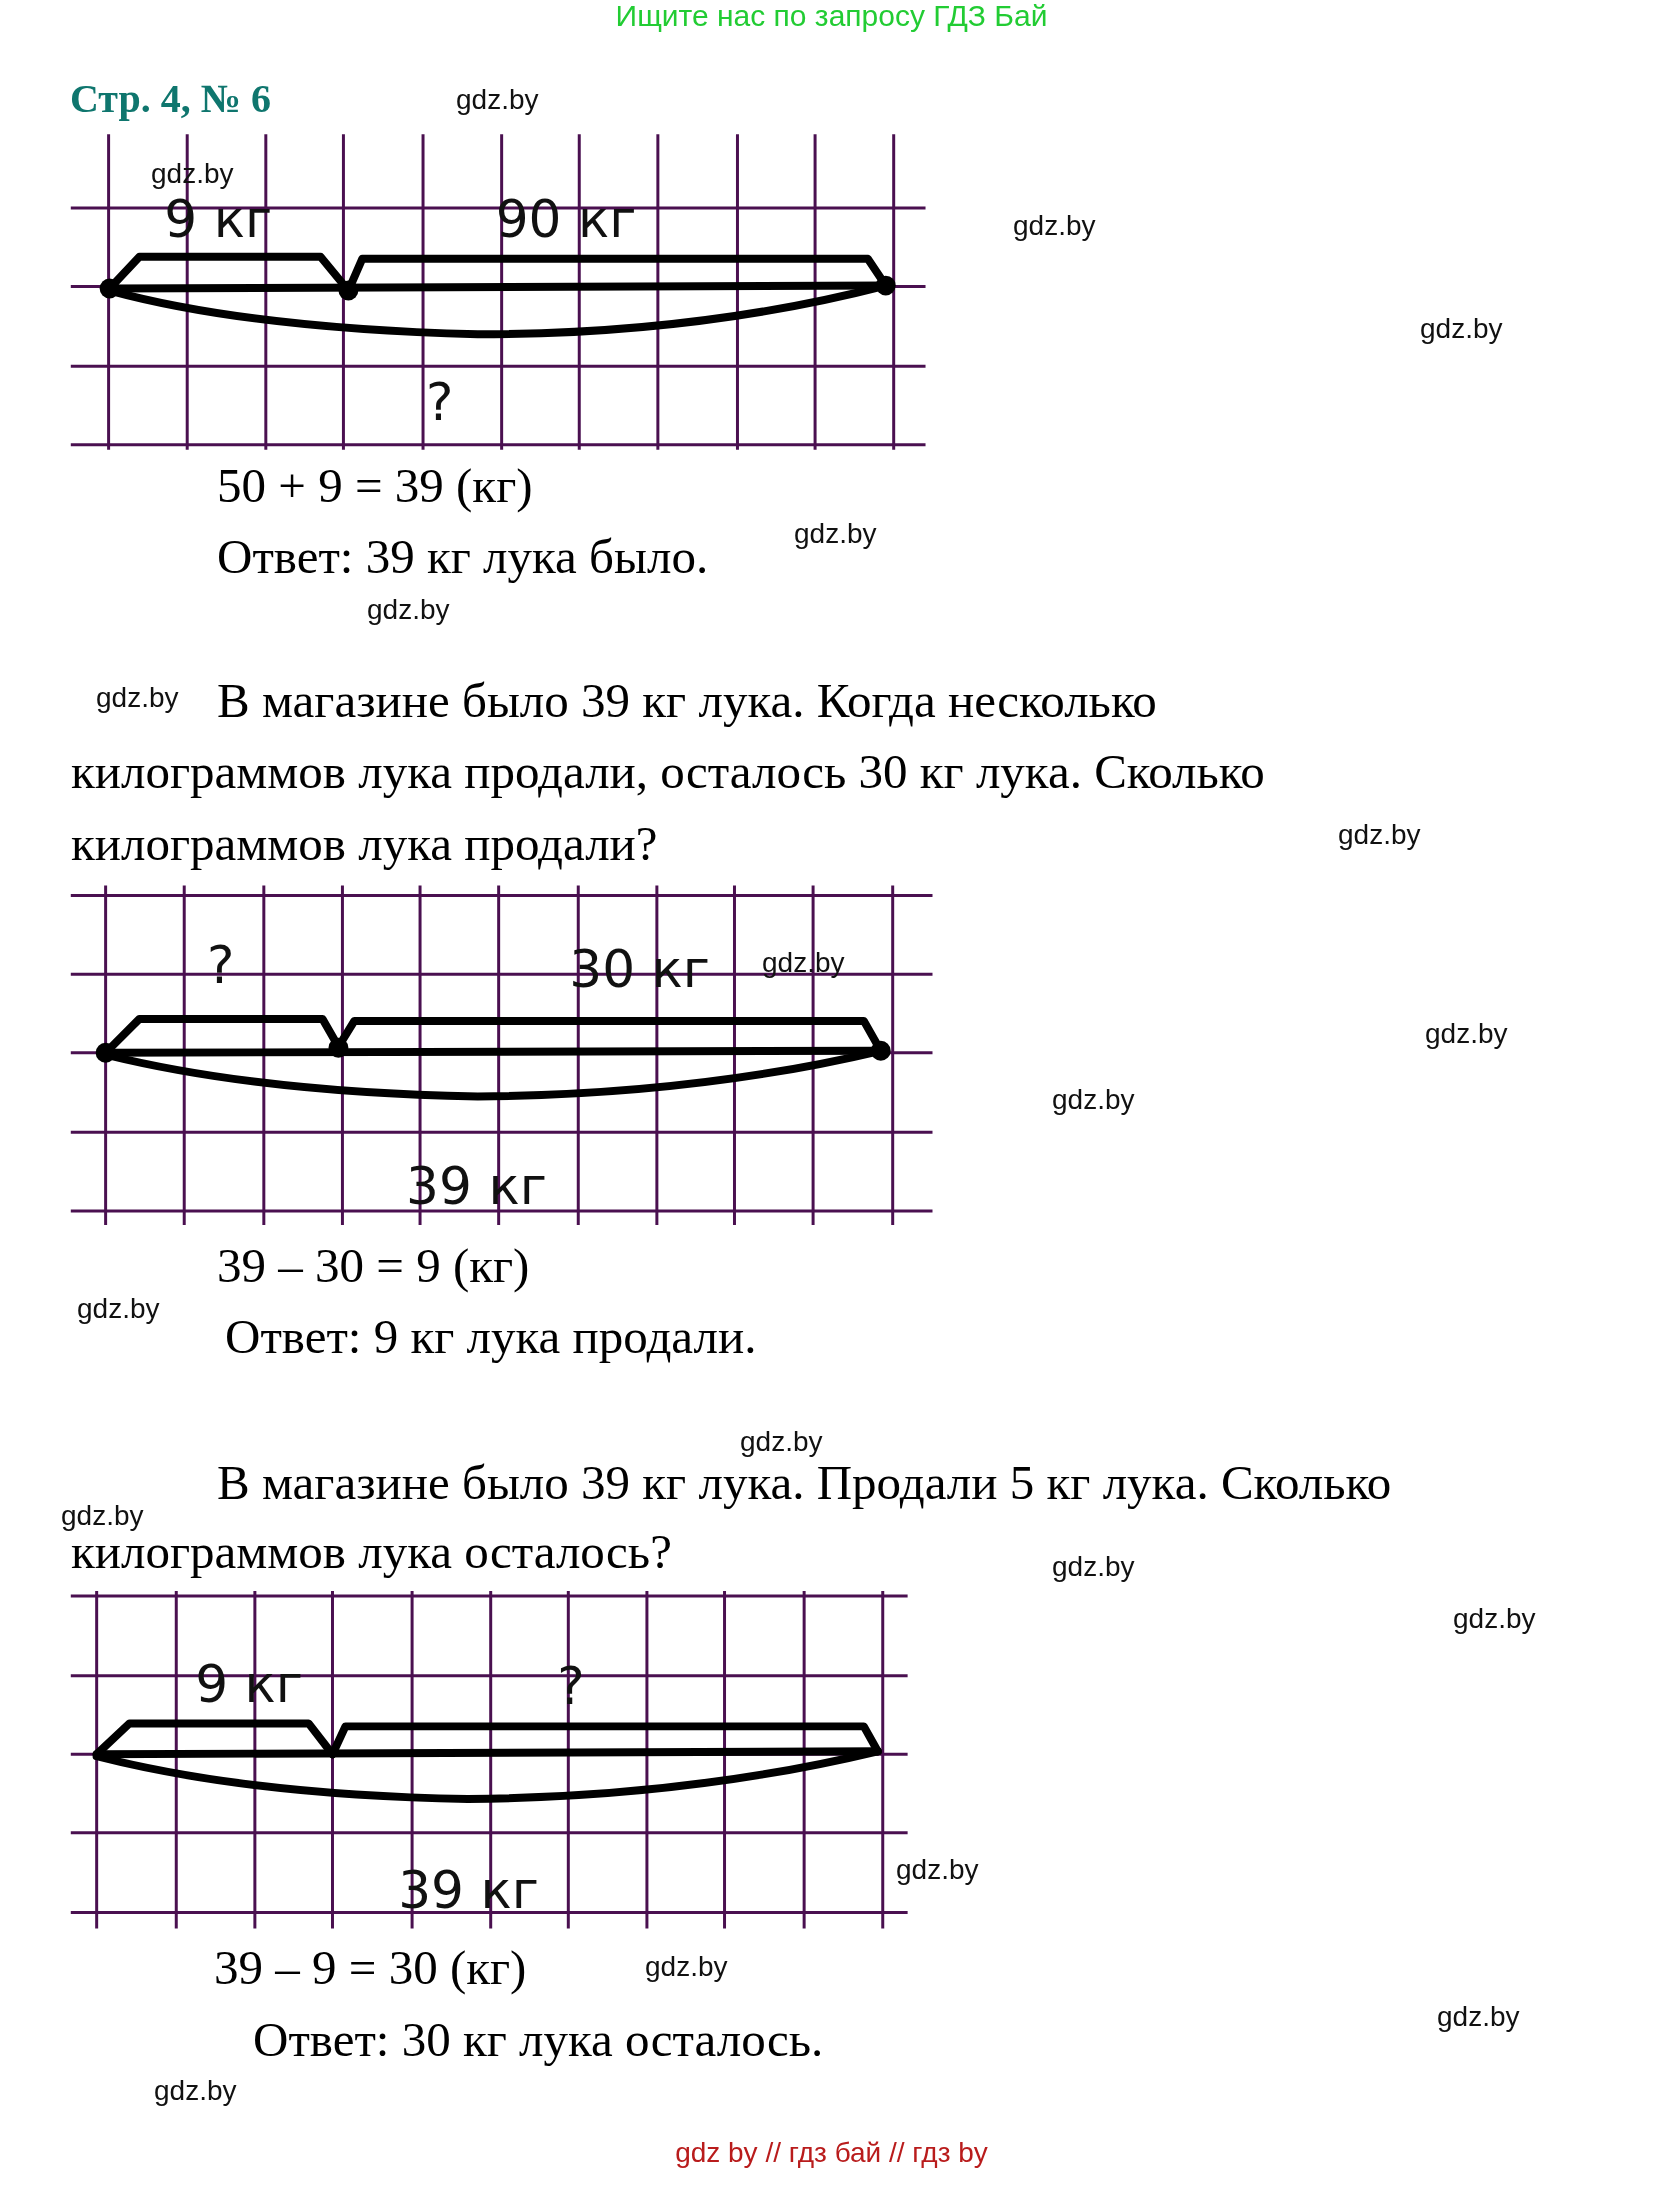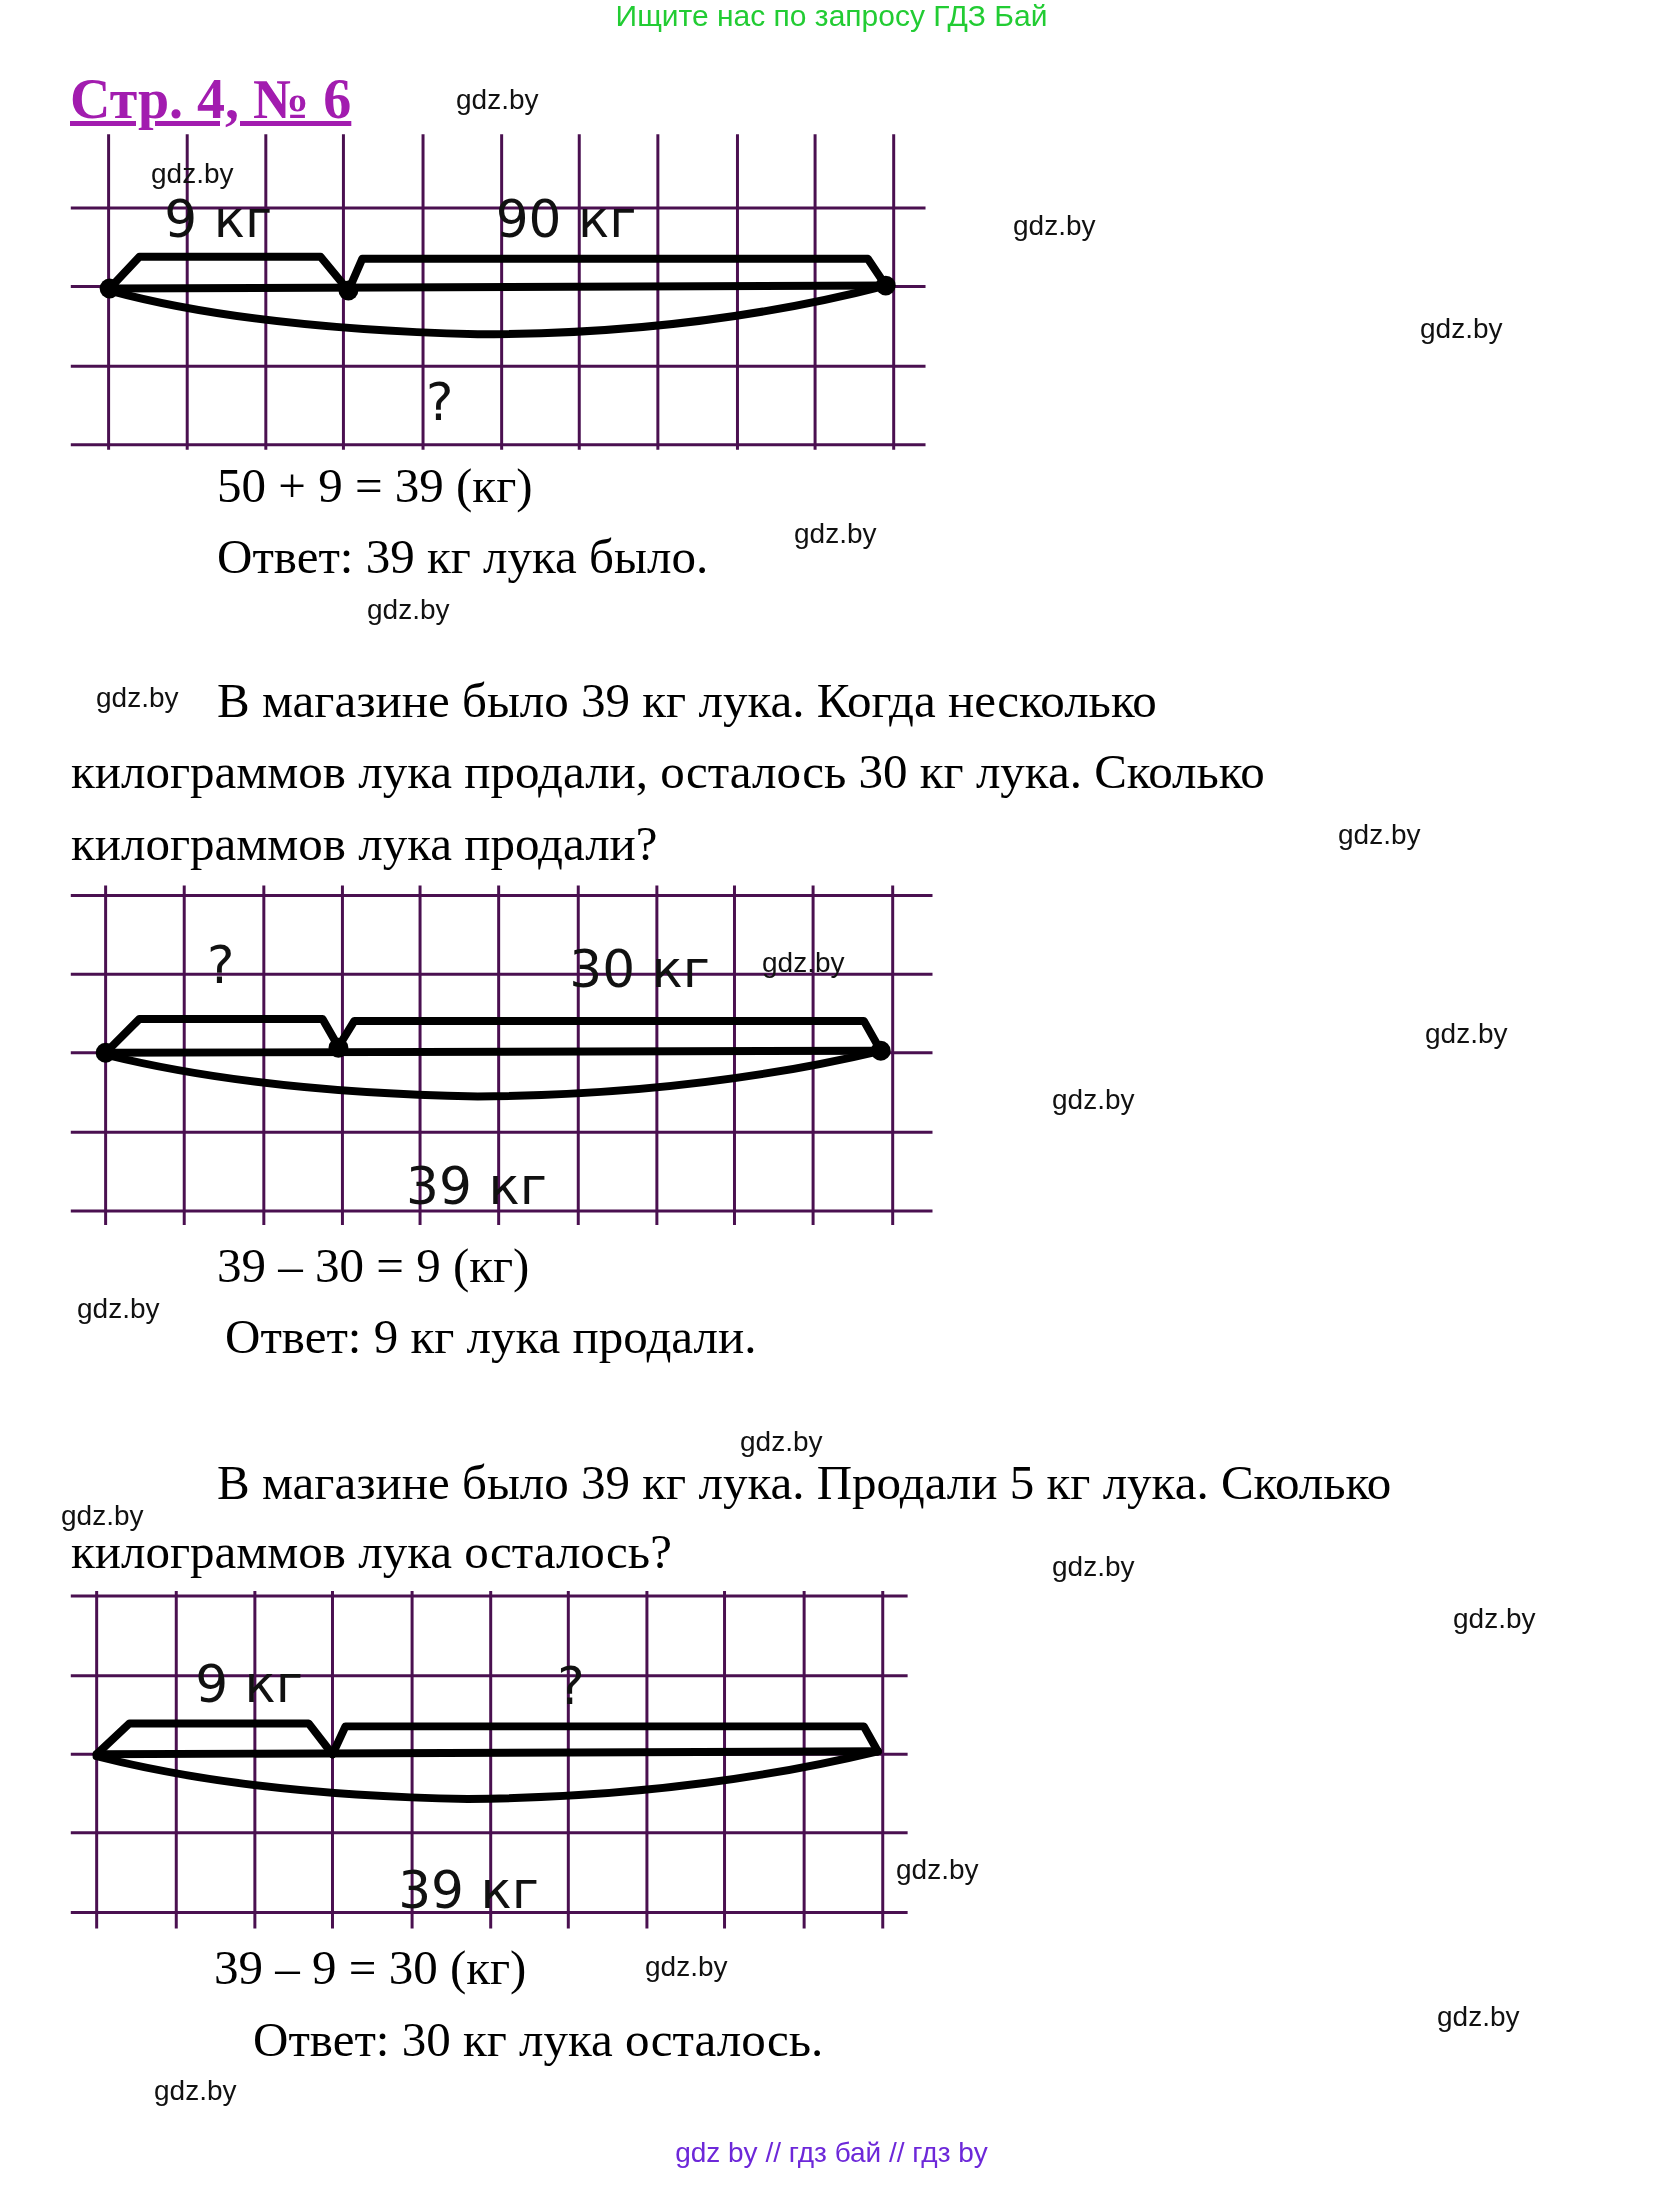--- a/index.html
+++ b/index.html
@@ -1,22 +1,22 @@
 <!DOCTYPE html>
 <html><head>
 <meta charset="utf-8">
 <style>
   html, body { margin: 0; padding: 0; background: #ffffff; }
   body { width: 1663px; height: 2206px; position: relative; overflow: hidden; }
   .abs { position: absolute; white-space: nowrap; }
   .banner { font-family: "Liberation Sans", sans-serif; font-size: 30px; color: #22cc33; top: 0px; left: 0; width: 1663px; text-align: center; line-height: 32px; }
-  .title { font-family: "Liberation Serif", serif; font-weight: bold; font-size: 56px; color: #a21caf; left: 70px; top: 64px; line-height: 70px; text-decoration: underline; }
+  .title { font-family: "Liberation Serif", serif; font-weight: bold; font-size: 40px; color: #0f766e; left: 70px; top: 64px; line-height: 70px; }
   .serif { font-family: "Liberation Serif", serif; font-size: 49px; color: #000; line-height: 60px; }
   .wm { font-family: "Liberation Sans", sans-serif; font-size: 28px; color: #111; line-height: 30px; margin-top: 8px; }
-  .footer { font-family: "Liberation Sans", sans-serif; font-size: 28px; color: #6d28d9; left: 0; width: 1663px; text-align: center; top: 2137px; line-height: 32px; }
+  .footer { font-family: "Liberation Sans", sans-serif; font-size: 28px; color: #b91c1c; left: 0; width: 1663px; text-align: center; top: 2137px; line-height: 32px; }
   svg.diagram { position: absolute; left: 0; top: 0; overflow: visible; }
   .hand { font-family: "DejaVu Sans", sans-serif; font-size: 52px; fill: #111; }
 </style>
 </head>
 <body>
 
 <div class="abs banner">Ищите нас по запросу ГДЗ Бай</div>
 
 <div class="abs title">Стр. 4, № 6</div>
 

